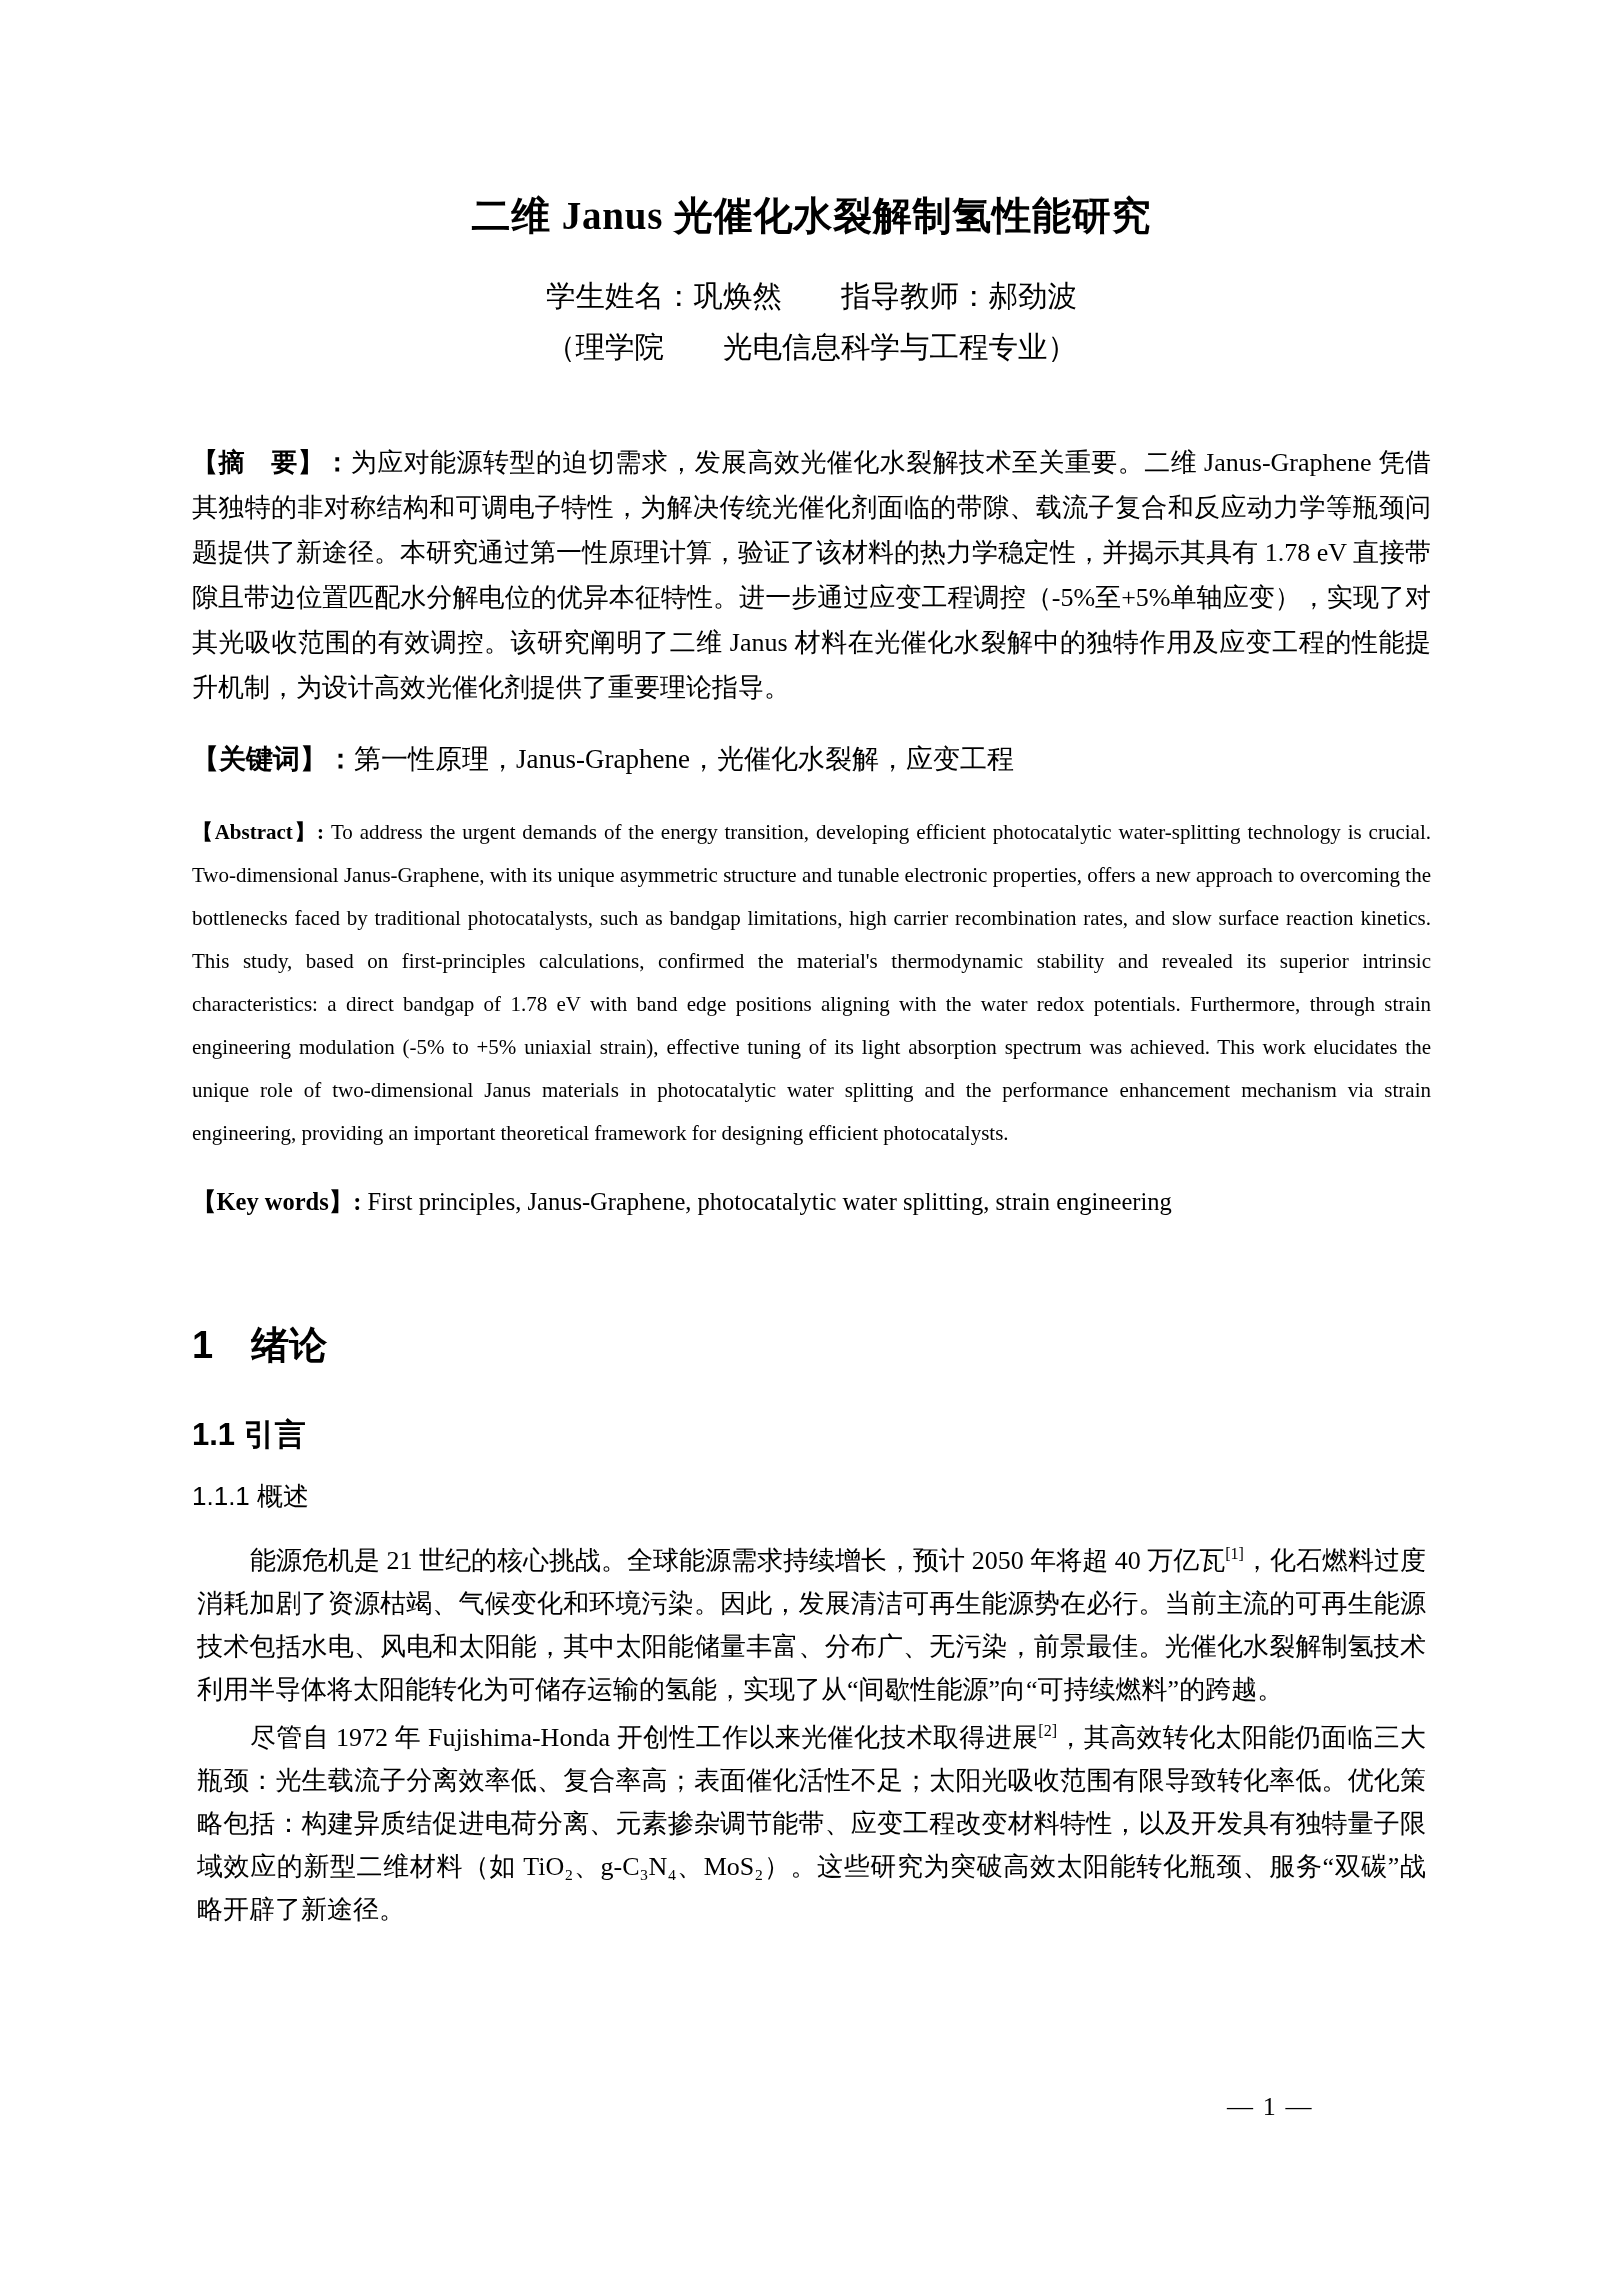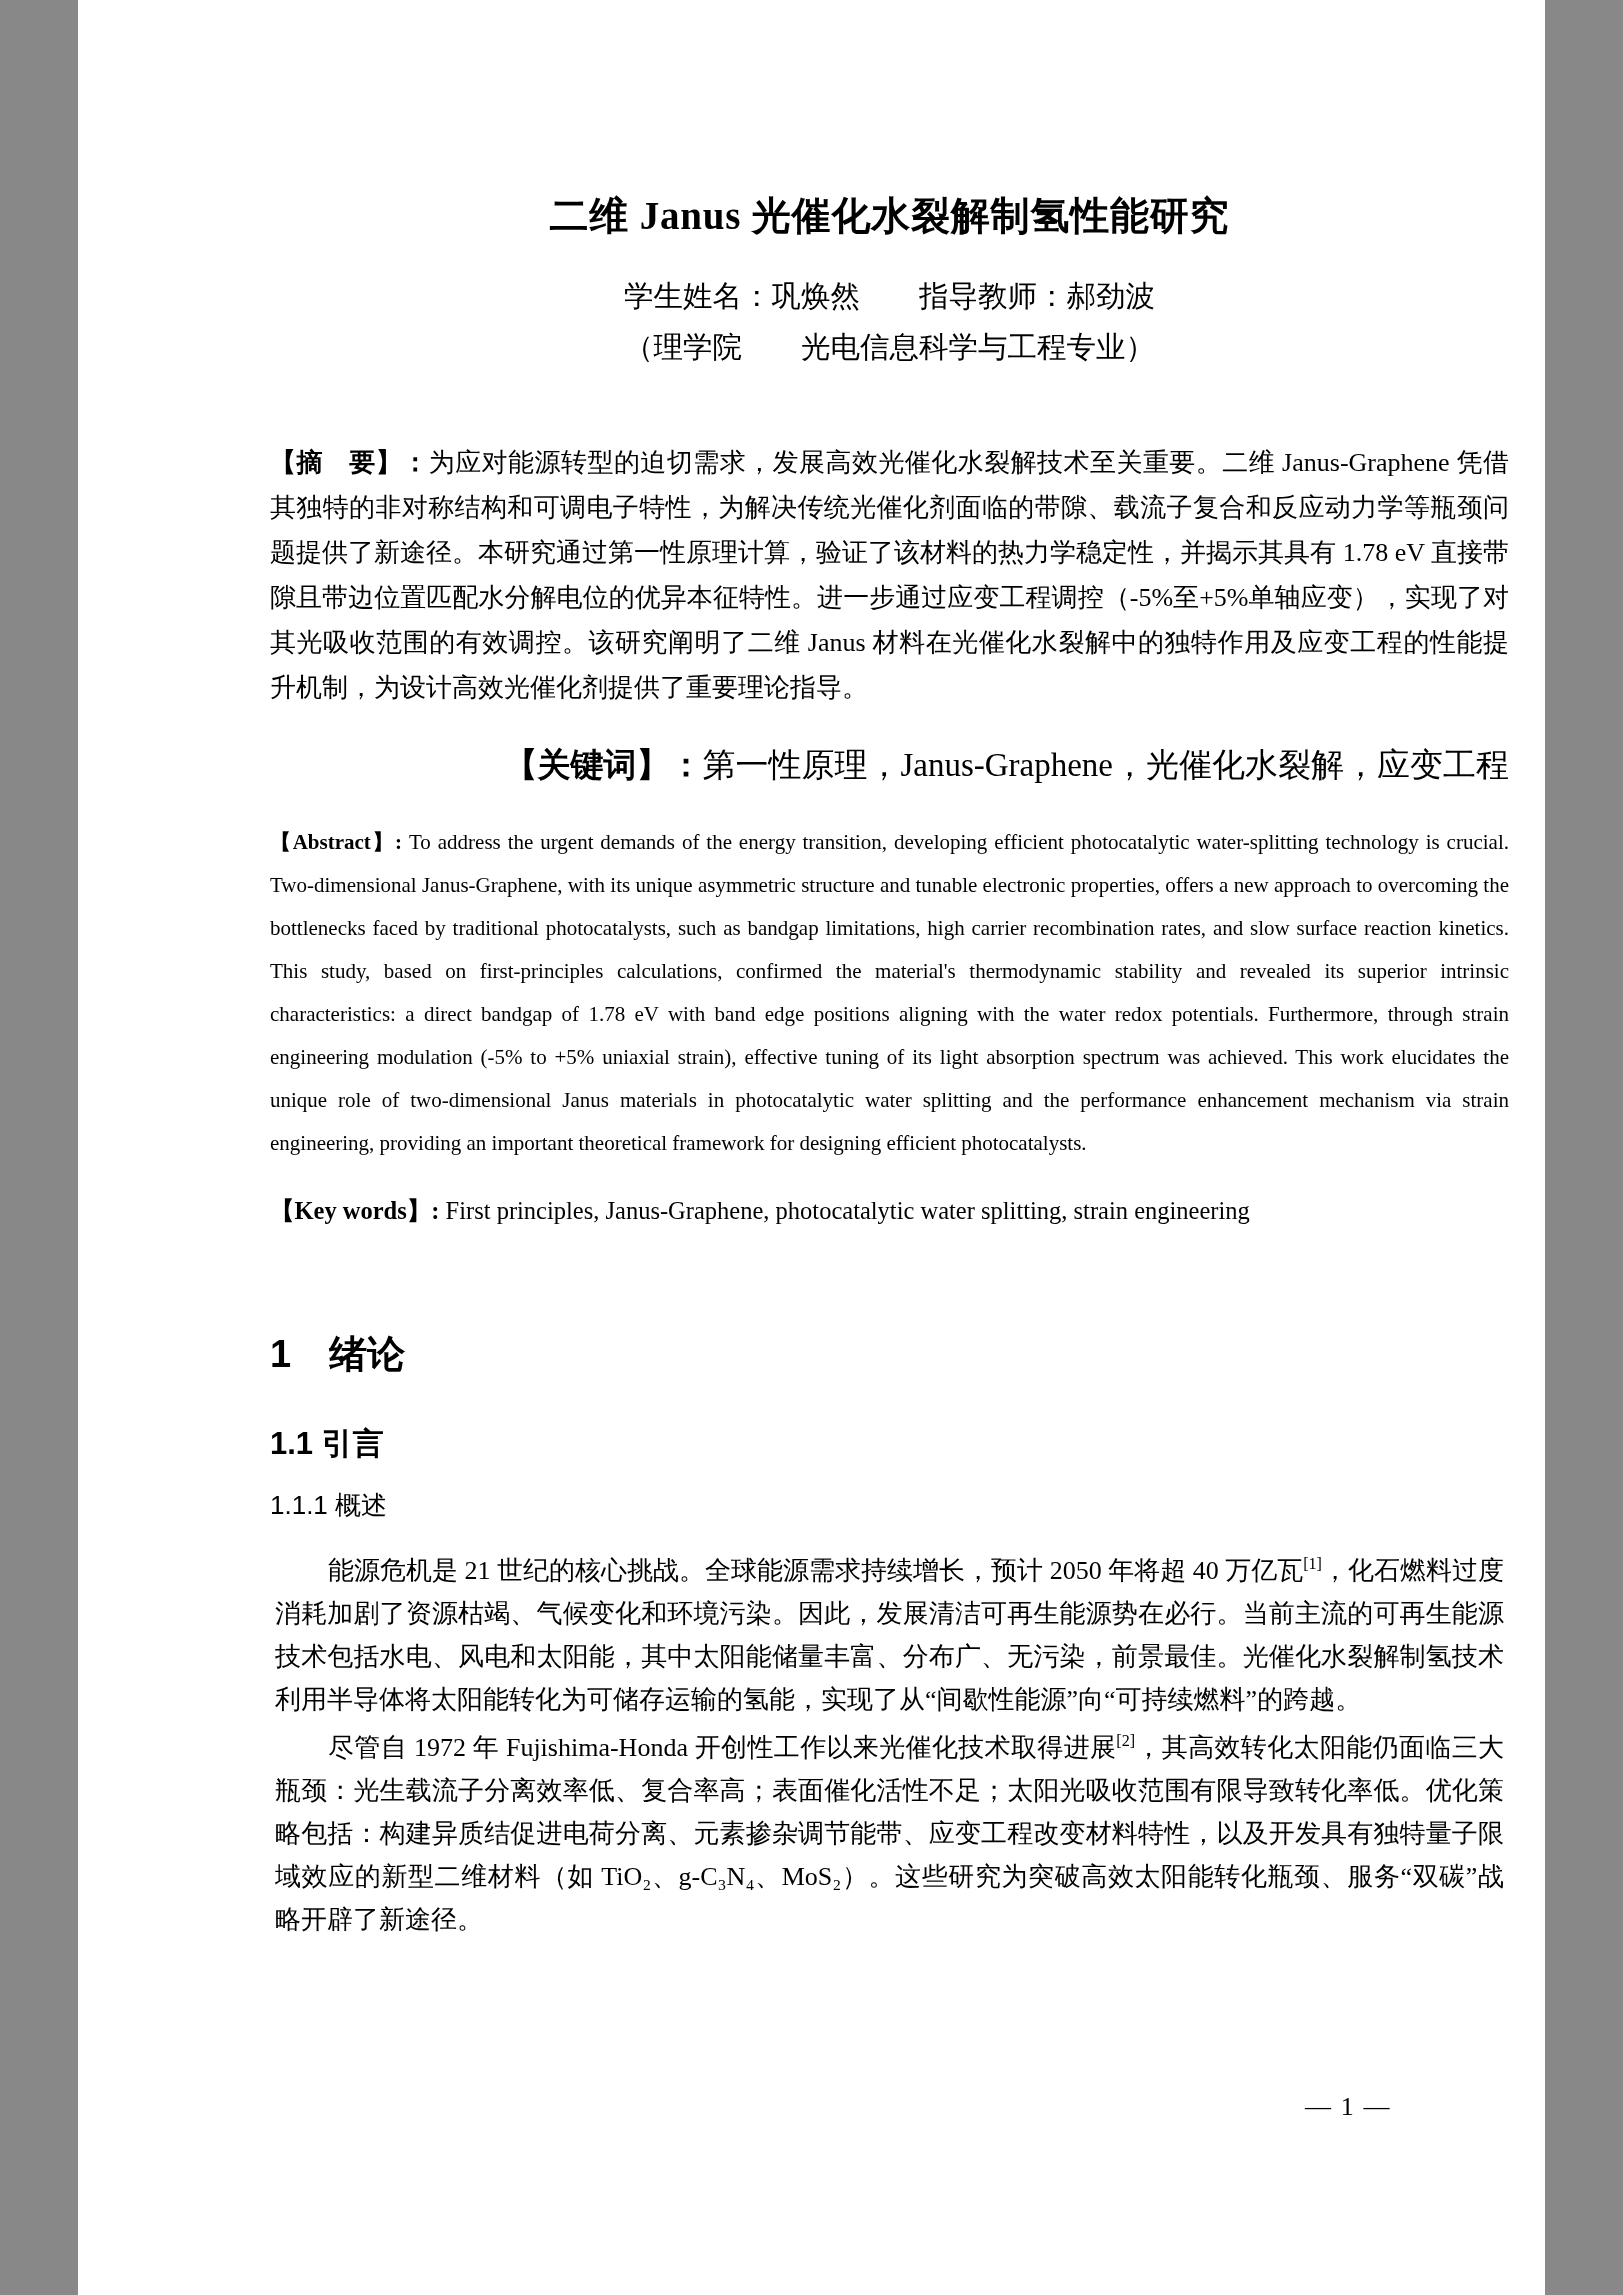--- a/index.html
+++ b/index.html
@@ -1,18 +1,18 @@
 <!DOCTYPE html>
 <html style="font-size:13px"><head>
 <meta charset="utf-8">
 <style>
   html,body{margin:0;padding:0;background:#888;}
   .page{
     position:relative;
-    width:1467px;
+    width:1623px;
     height:2295px;
     margin:0 auto;
     background:#ffffff;
     color:#000000;
     font-family:"Liberation Serif","DejaVu Serif",serif;
     overflow:hidden;
   }
   .content{
     position:absolute;
     left:192px;
@@ -40,23 +40,23 @@
     text-align:center;
   }
   .abstract-cn{
     margin-top:77px;
     font-size:26px;
     line-height:45px;
     text-align:justify;
   }
   .abstract-cn .label, .kw-cn .label{font-weight:bold;}
   .kw-cn{
-    font-size:33px;
+    font-size:27px;
     line-height:45px;
-    text-align:right;
+    text-align:left;
   }
   .abstract-en{
     margin-top:29.5px;
     font-size:21px;
     line-height:43px;
     text-align:justify;
   }
   .abstract-en .label, .kw-en .label{font-weight:bold;text-align:right;}
   .kw-en{
     font-size:24.5px;

